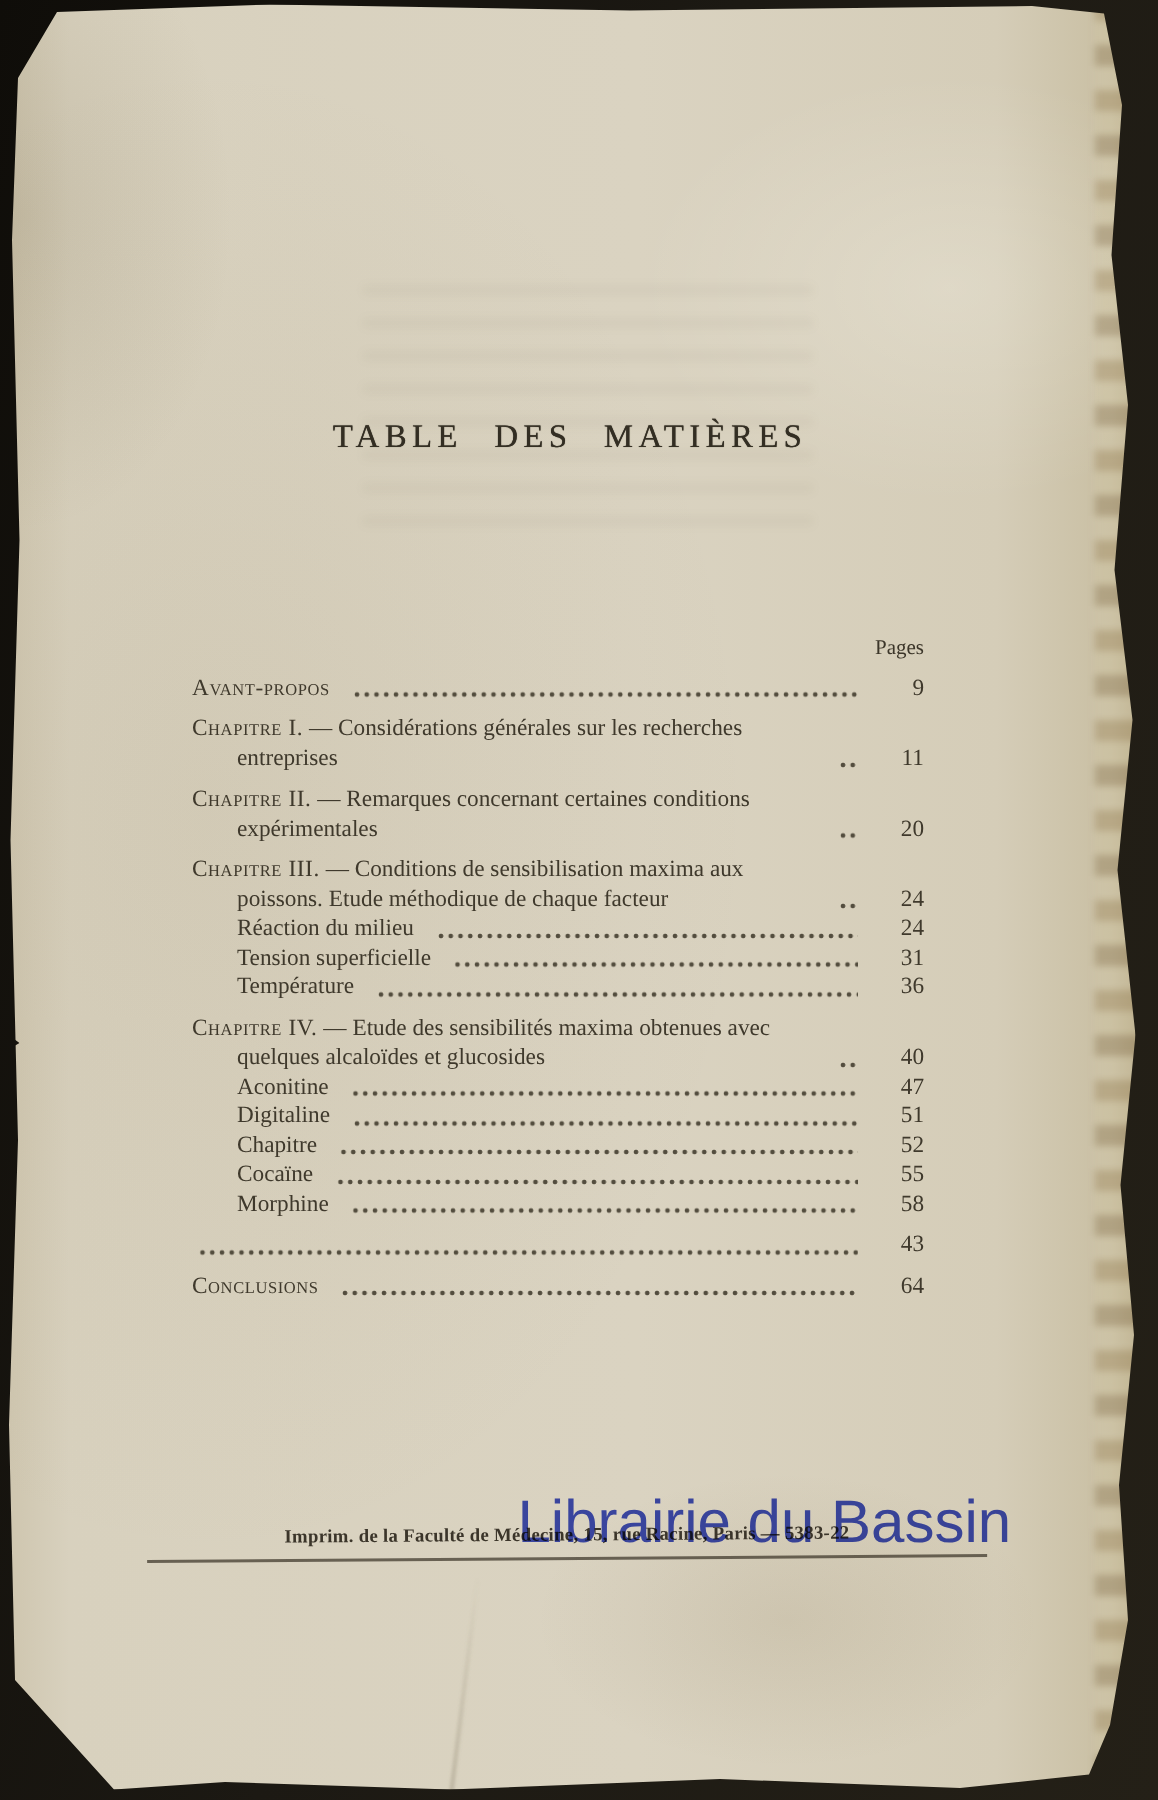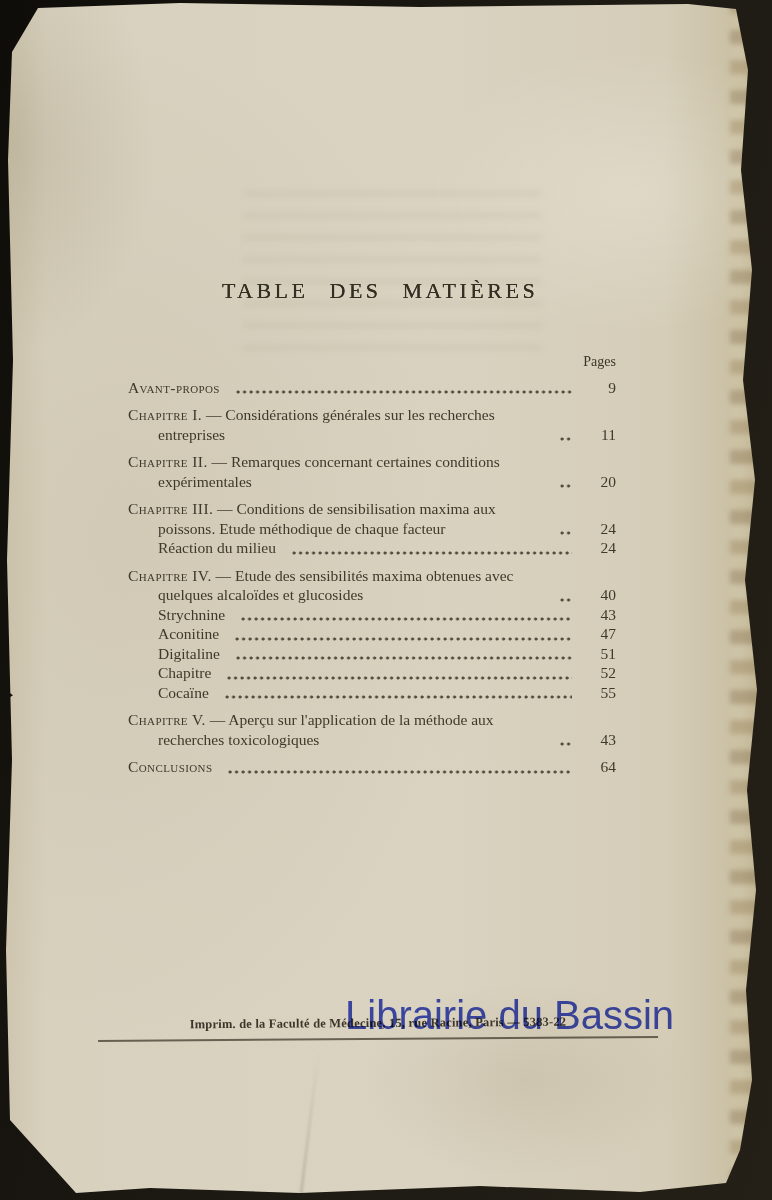--- a/index.html
+++ b/index.html
@@ -43,21 +43,21 @@
   .showthrough{
     position:absolute;left:242px;top:190px;width:300px;height:172px;
     background:repeating-linear-gradient(180deg,rgba(120,113,92,.12) 0 7px,transparent 7px 22px);
     filter:blur(3px);opacity:.55;
   }
   h1.title{
     margin:278px 12px 0 0;text-align:center;
     font-size:22px;font-weight:500;letter-spacing:3.5px;word-spacing:12px;
     color:#332e23;text-shadow:0 0 .5px #332e23;
   }
-  .toc{margin:48px 156px 0 128px;font-size:15.5px;line-height:19.5px;}
+  .toc{margin:119px 156px 0 128px;font-size:15.5px;line-height:19.5px;}
   .pages-label{text-align:right;font-size:14px;margin-bottom:6px;color:#3c362a;}
   .entry{display:flex;align-items:flex-end;gap:11px;}
   .entry.gap{margin-top:8px;}
   .label{flex:0 1 auto;text-indent:-30px;padding-left:30px;}
   .entry.sub .label{text-indent:0;padding-left:30px;}
   .sc{font-variant:small-caps;letter-spacing:.4px;}
   .leader{
     flex:1 1 12px;min-width:12px;height:4px;margin:0 3px 3px 5px;align-self:flex-end;
     background-image:radial-gradient(circle at 2px 2px, rgba(60,54,40,.85) 1.3px, transparent 1.8px);
     background-size:6.5px 4px;background-repeat:repeat-x;
@@ -107,29 +107,34 @@
         <div class="entry gap">
           <span class="label"><span class="sc">Chapitre III.</span> — Conditions de sensibilisation maxima aux poissons. Etude méthodique de chaque facteur</span>
           <span class="leader"></span>
           <span class="pg">24</span>
         </div>
         <div class="entry sub">
           <span class="label">Réaction du milieu</span>
           <span class="leader"></span>
           <span class="pg">24</span>
         </div>
+        <div class="entry sub">
+          <span class="label">Tension superficielle</span>
+          <span class="leader"></span>
+          <span class="pg">31</span>
+        </div>
+        <div class="entry sub">
+          <span class="label">Température</span>
+          <span class="leader"></span>
+          <span class="pg">36</span>
+        </div>
         <div class="entry gap">
           <span class="label"><span class="sc">Chapitre IV.</span> — Etude des sensibilités maxima obtenues avec quelques alcaloïdes et glucosides</span>
           <span class="leader"></span>
           <span class="pg">40</span>
-        </div>
-        <div class="entry sub">
-          <span class="label">Strychnine</span>
-          <span class="leader"></span>
-          <span class="pg">43</span>
         </div>
         <div class="entry sub">
           <span class="label">Aconitine</span>
           <span class="leader"></span>
           <span class="pg">47</span>
         </div>
         <div class="entry sub">
           <span class="label">Digitaline</span>
           <span class="leader"></span>
           <span class="pg">51</span>
@@ -137,22 +142,26 @@
         <div class="entry sub">
           <span class="label">Chapitre</span>
           <span class="leader"></span>
           <span class="pg">52</span>
         </div>
         <div class="entry sub">
           <span class="label">Cocaïne</span>
           <span class="leader"></span>
           <span class="pg">55</span>
         </div>
+        <div class="entry sub">
+          <span class="label">Morphine</span>
+          <span class="leader"></span>
+          <span class="pg">58</span>
+        </div>
         <div class="entry gap">
-          <span class="label"><span class="sc">Chapitre V.</span> — Aperçu sur l'application de la méthode aux recherches toxicologiques</span>
           <span class="leader"></span>
           <span class="pg">43</span>
         </div>
         <div class="entry gap">
           <span class="label"><span class="sc">Conclusions</span></span>
           <span class="leader"></span>
           <span class="pg">64</span>
         </div>
       </div>
   </div>

